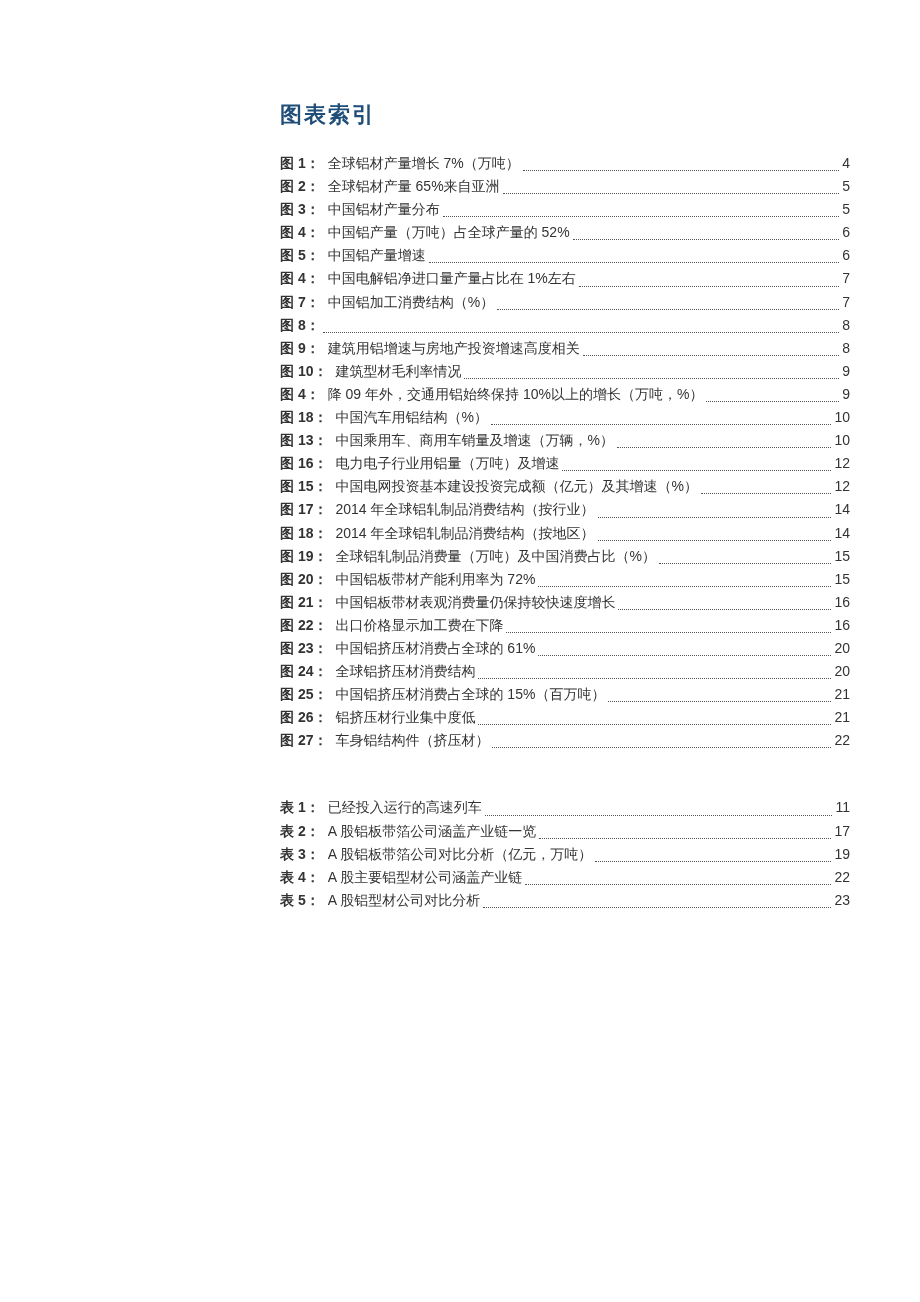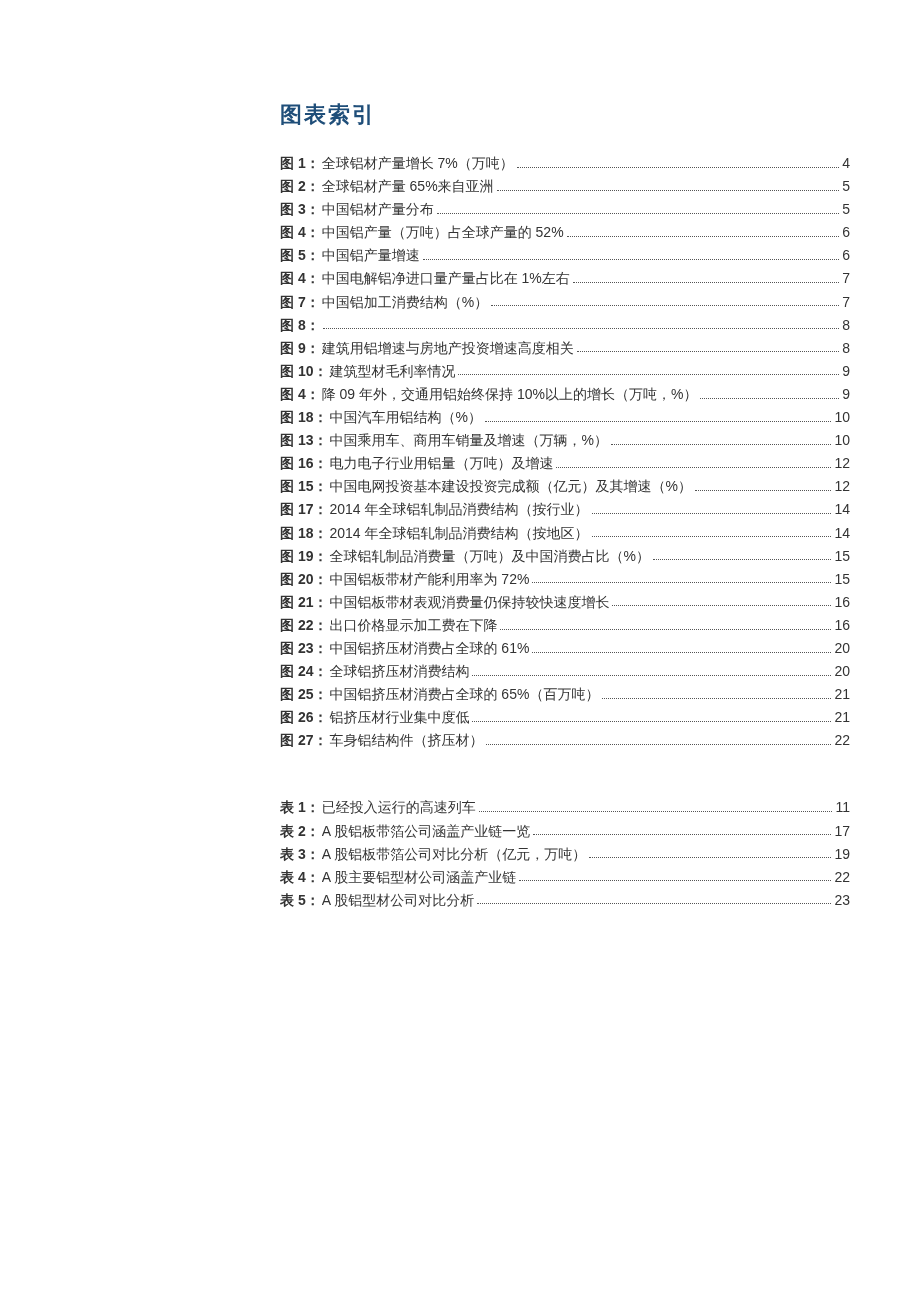--- a/index.html
+++ b/index.html
@@ -22,34 +22,34 @@
     font-weight: bold;
     margin: 0 0 22px 0;
     letter-spacing: 2px;
   }
   .toc-list {
     margin: 0;
     padding: 0;
   }
   .toc-entry {
     display: flex;
-    align-items: center;
+    align-items: flex-end;
     font-size: 14px;
     color: #333;
     line-height: 1.65;
     white-space: nowrap;
     overflow: hidden;
   }
   .toc-label {
     flex: 0 0 auto;
     font-weight: bold;
   }
   .toc-text {
     flex: 0 1 auto;
-    margin-left: 2px;
+    margin-left: 8px;
     overflow: hidden;
     text-overflow: ellipsis;
   }
   .toc-leader {
     flex: 1 1 auto;
     border-bottom: 1.5px dotted #555;
     margin: 0 3px 4px 3px;
     min-width: 10px;
     height: 0.8em;
   }
@@ -201,21 +201,21 @@
         <span class="toc-page">20</span>
       </div>
       <div class="toc-entry">
         <span class="toc-label">图 24：</span>
         <span class="toc-text">全球铝挤压材消费结构</span>
         <span class="toc-leader"></span>
         <span class="toc-page">20</span>
       </div>
       <div class="toc-entry">
         <span class="toc-label">图 25：</span>
-        <span class="toc-text">中国铝挤压材消费占全球的 65%（百万吨）</span>
+        <span class="toc-text">中国铝挤压材消费占全球的 15%（百万吨）</span>
         <span class="toc-leader"></span>
         <span class="toc-page">21</span>
       </div>
       <div class="toc-entry">
         <span class="toc-label">图 26：</span>
         <span class="toc-text">铝挤压材行业集中度低</span>
         <span class="toc-leader"></span>
         <span class="toc-page">21</span>
       </div>
       <div class="toc-entry">

